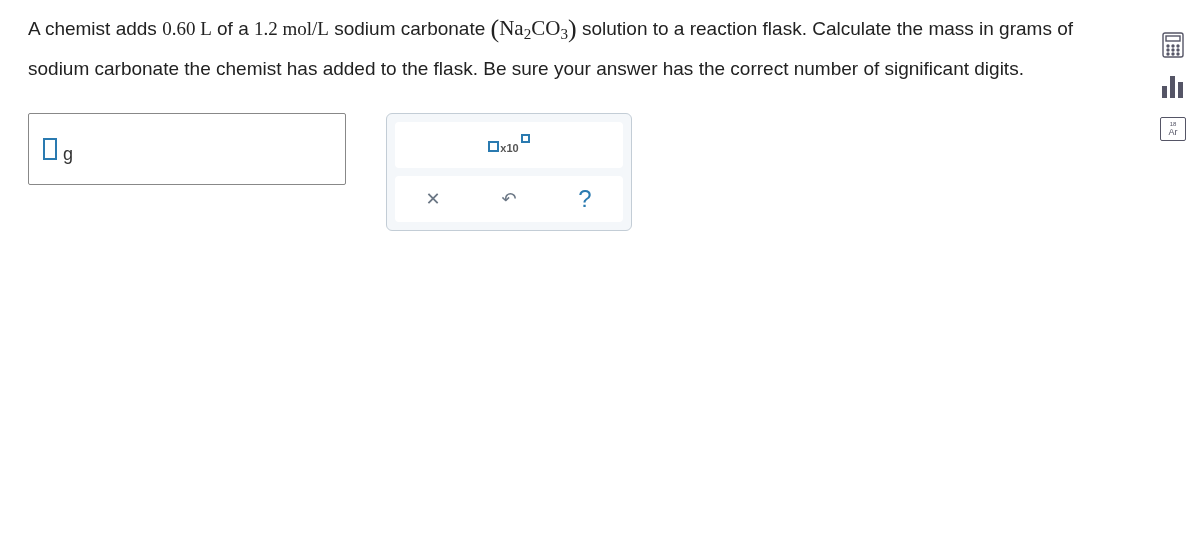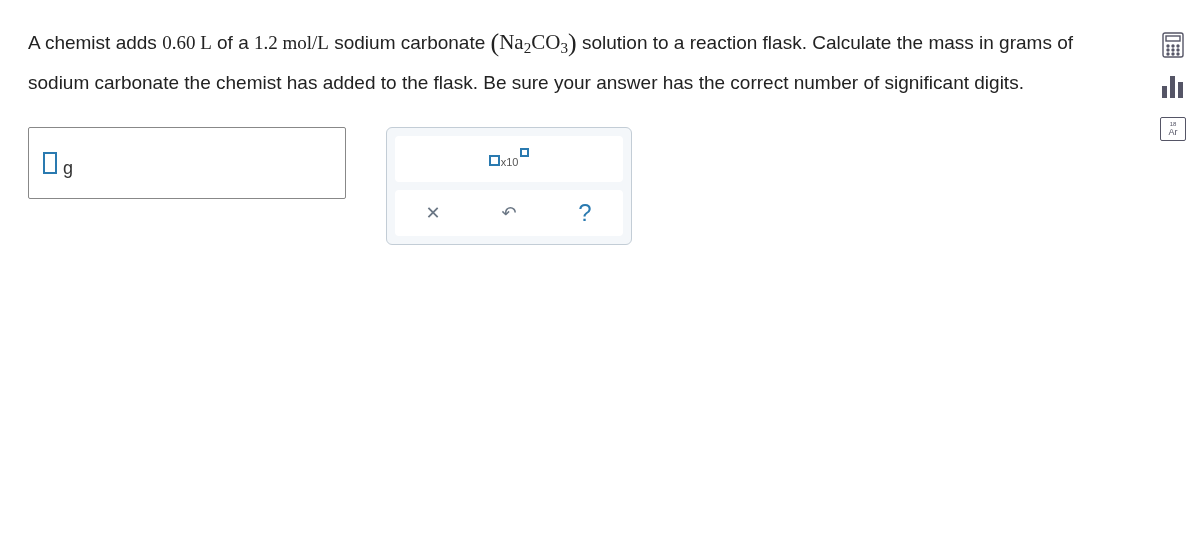--- a/index.html
+++ b/index.html
@@ -6,21 +6,21 @@
   body {
     margin: 0;
     padding: 0;
     font-family: Arial, Helvetica, sans-serif;
     background: #fff;
     width: 1200px;
     height: 554px;
     position: relative;
   }
   .container {
-    padding: 20px 28px;
+    padding: 6px 28px;
     width: 1140px;
     position: relative;
   }
   .question {
     font-size: 19px;
     line-height: 1.75;
     color: #222;
     margin-bottom: 28px;
   }
   .question .num { font-family: "Times New Roman", serif; }
@@ -79,20 +79,21 @@
     justify-content: center;
     gap: 2px;
     color: #555;
     font-size: 11px;
   }
   .sci-wrap {
     display: flex;
     align-items: flex-start;
     gap: 1px;
     position: relative;
+    font-weight: bold;
   }
   .sci-x10 {
     font-size: 11px;
     color: #555;
     position: relative;
     top: 3px;
   }
   .sci-exp {
     position: relative;
     top: -6px;

